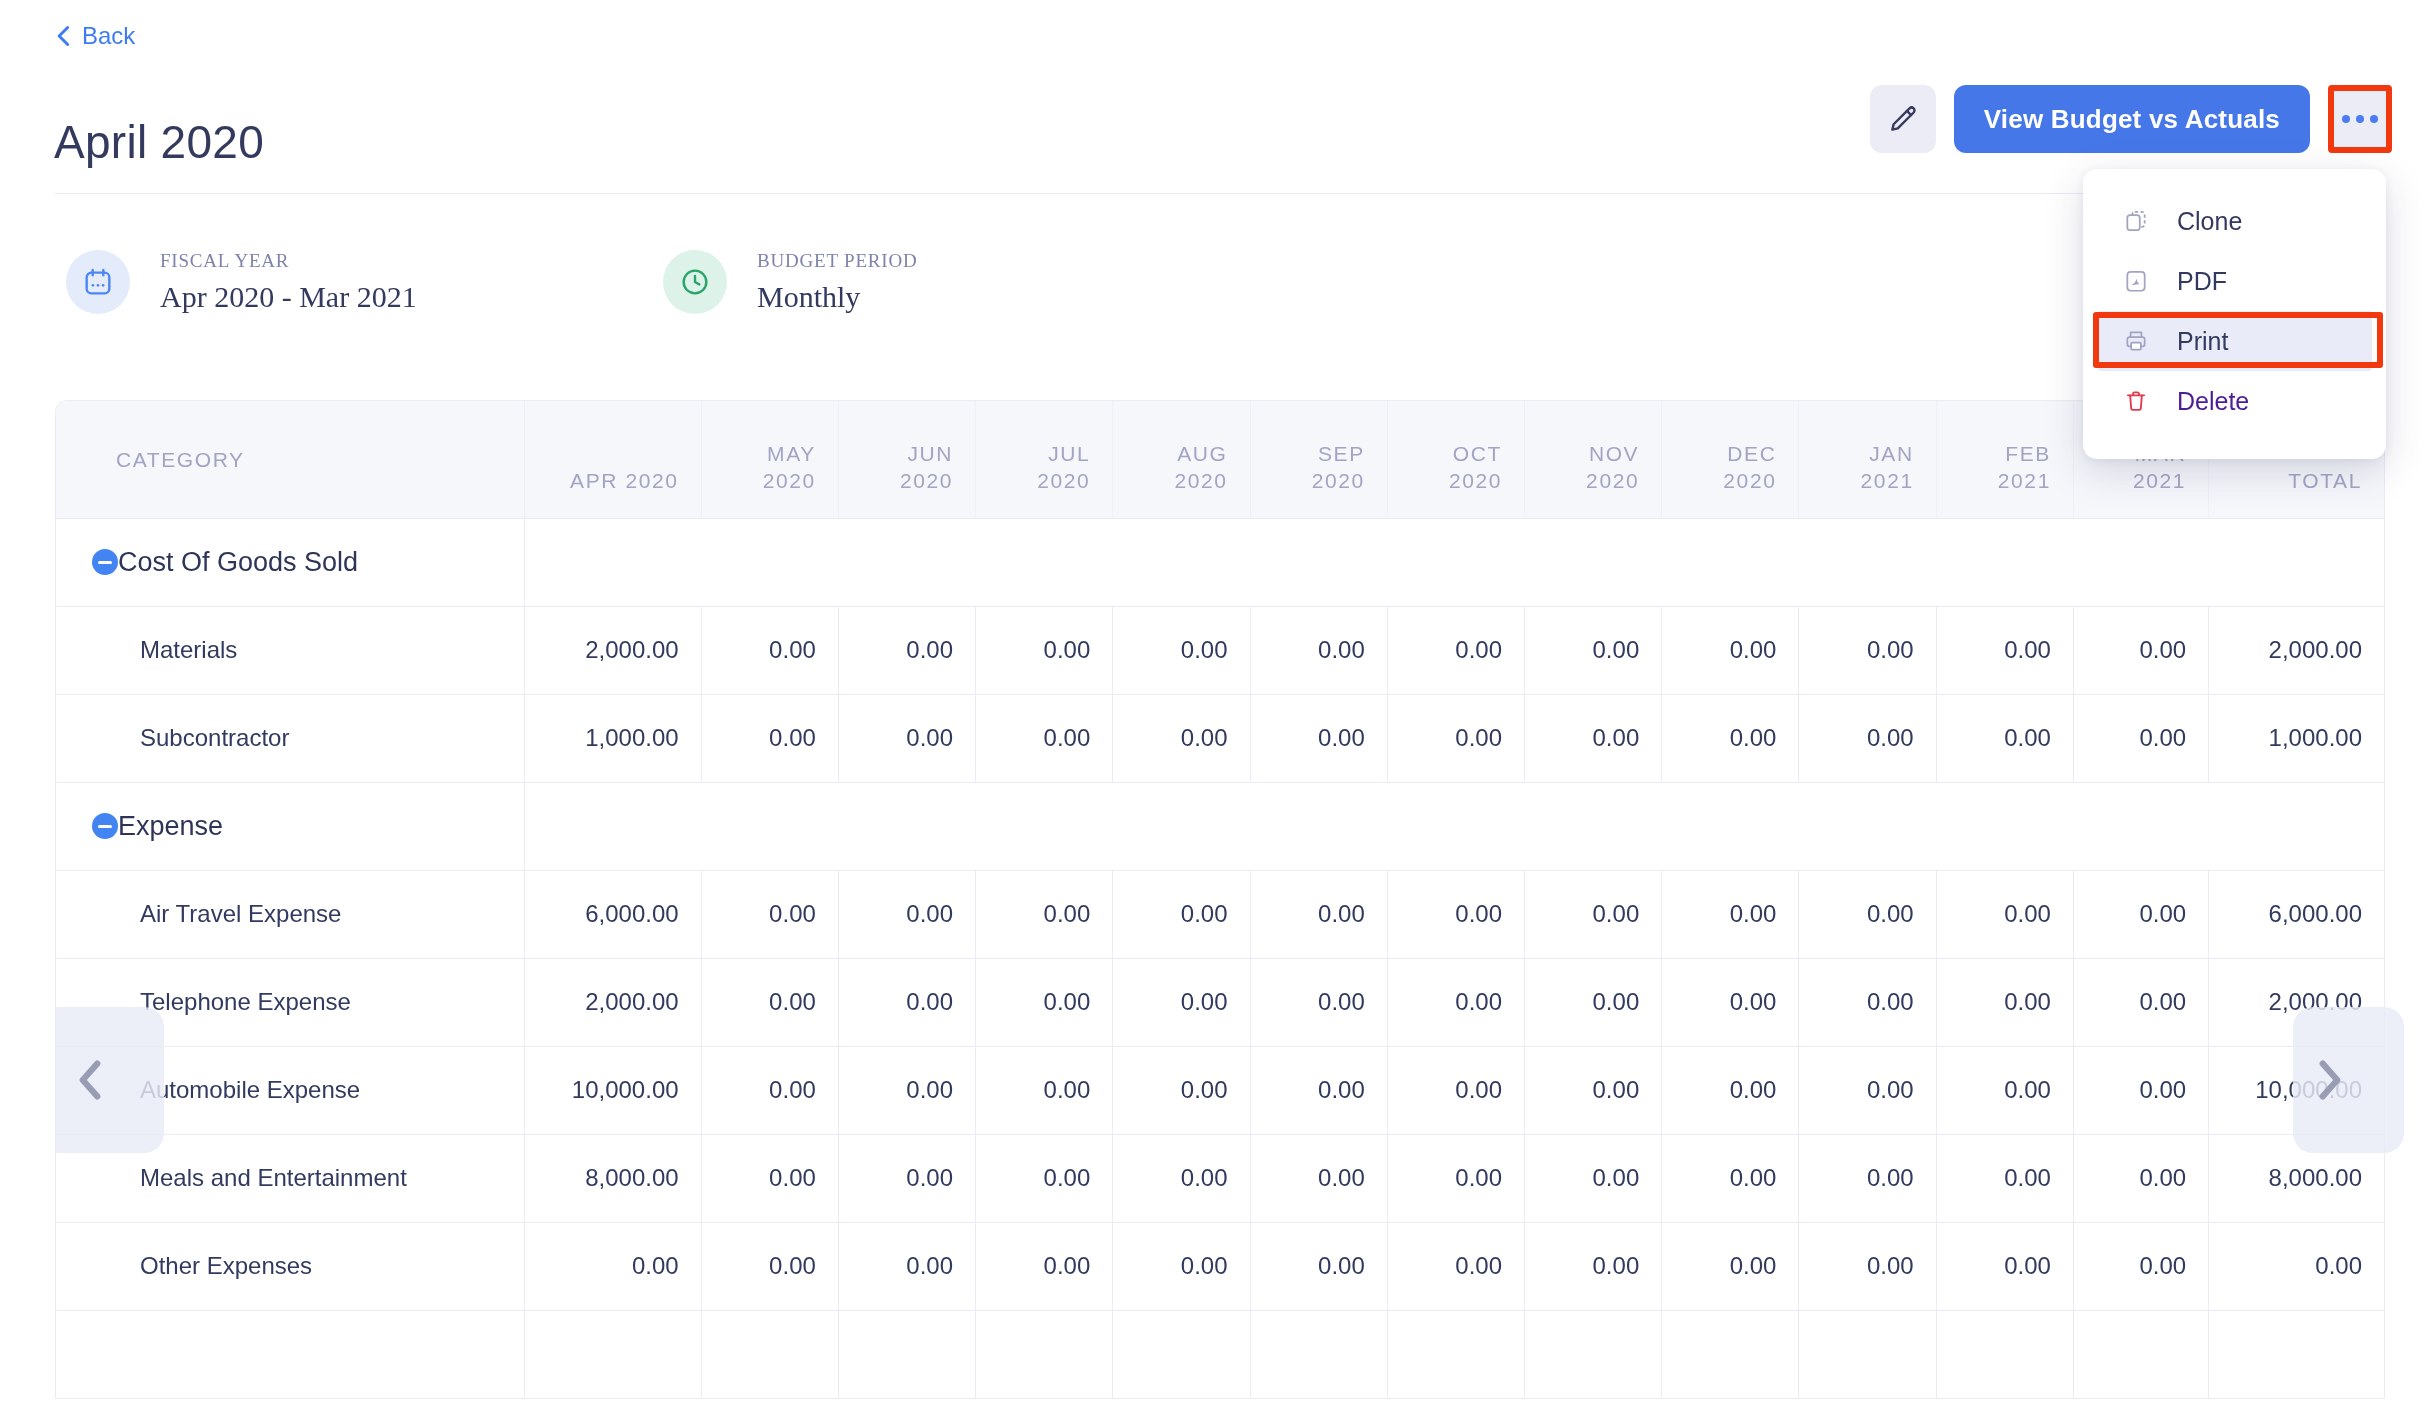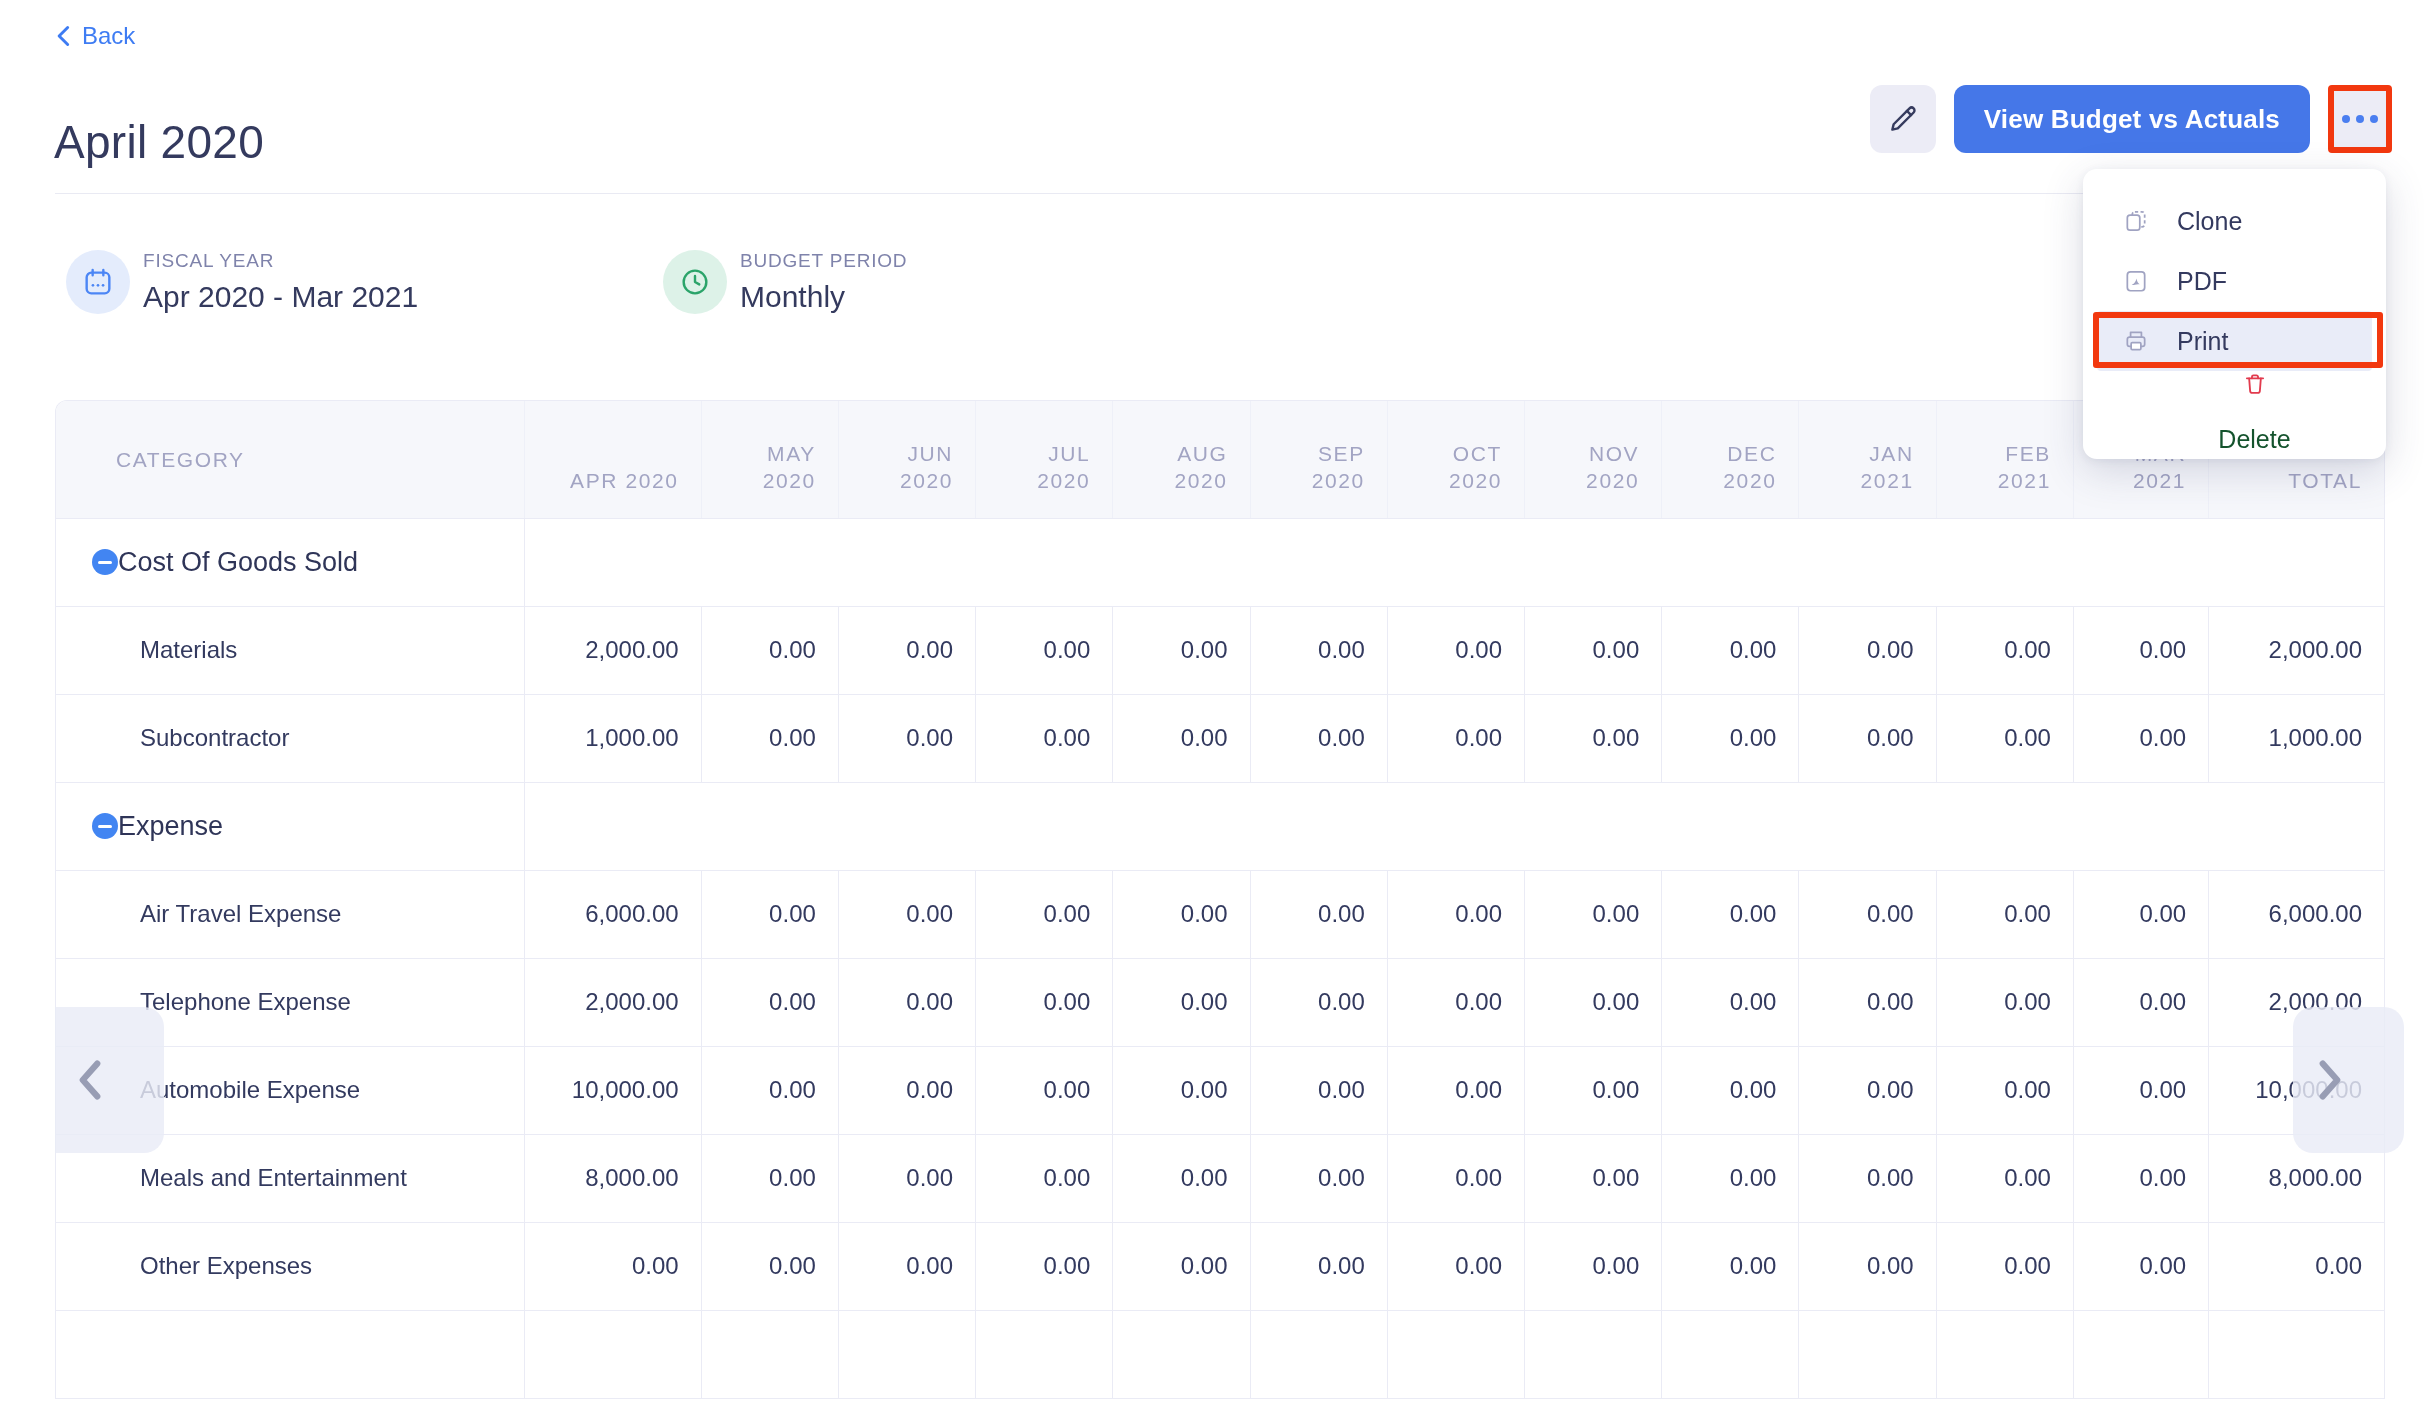--- a/index.html
+++ b/index.html
@@ -31,21 +31,21 @@
     font-family:inherit;cursor:pointer;letter-spacing:.2px;
   }
   .more-btn{
     width:64px;height:68px;border-radius:4px;
     border:6px solid #f2380f;background:#ececf6;
     display:flex;align-items:center;justify-content:center;gap:6px;cursor:pointer;
   }
   .more-btn .dot{width:8px;height:8px;border-radius:50%;background:#4a7ef0;}
   .divider{position:absolute;left:55px;top:193px;width:2328px;height:1px;background:#e9eaf3;}
   
-  .info-block{position:absolute;top:250px;display:flex;align-items:flex-start;gap:13px;}
+  .info-block{position:absolute;top:250px;display:flex;align-items:flex-start;gap:30px;font-family:Liberation Serif, serif;}
   .info-block.fiscal{left:66px;}
   .info-block.period{left:663px;}
   .info-circle{width:64px;height:64px;border-radius:50%;display:flex;align-items:center;justify-content:center;}
   .info-circle.blue{background:#e4ecfc;}
   .info-circle.green{background:#ddf2e8;}
   .info-label{font-size:19px;letter-spacing:.8px;color:#7f83ab;margin-bottom:8px;}
   .info-value{font-size:30px;color:#343a5e;}
   
   .table-wrap{
     position:absolute;left:55px;top:400px;width:2328px;
@@ -91,21 +91,21 @@
     background:#fff;border-radius:14px;box-shadow:0 12px 40px rgba(55,60,105,.18),0 2px 8px rgba(55,60,105,.08);
     padding:22px 0;z-index:10;
   }
   .menu-item{
     height:60px;display:flex;align-items:center;gap:28px;padding-left:40px;
     font-size:25px;color:#343a5f;cursor:pointer;
   }
   .menu-item.active{
     background:#e9ecf8;border-radius:4px;margin:0 14px;padding-left:26px;
   }
-  .menu-item.danger{color:#14532d;flex-direction:column;}
+  .menu-item.danger{color:#4c1d95;}
   .menu-item svg{display:block;flex:0 0 26px;}
   .print-red-box{
     position:absolute;left:10px;top:143px;width:290px;height:56px;box-sizing:border-box;
     border:6px solid #f2380f;border-radius:3px;z-index:11;pointer-events:none;
   }
 </style>
 </head>
 <body>
 
 <a class="back-link">

